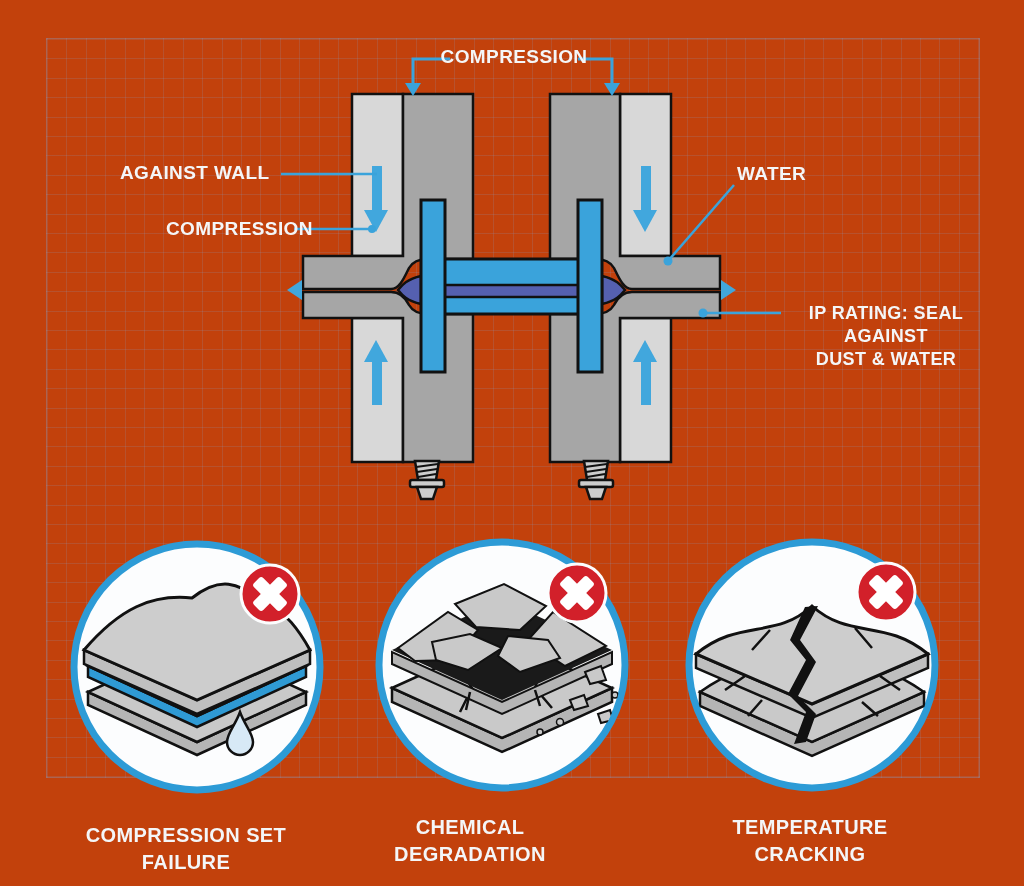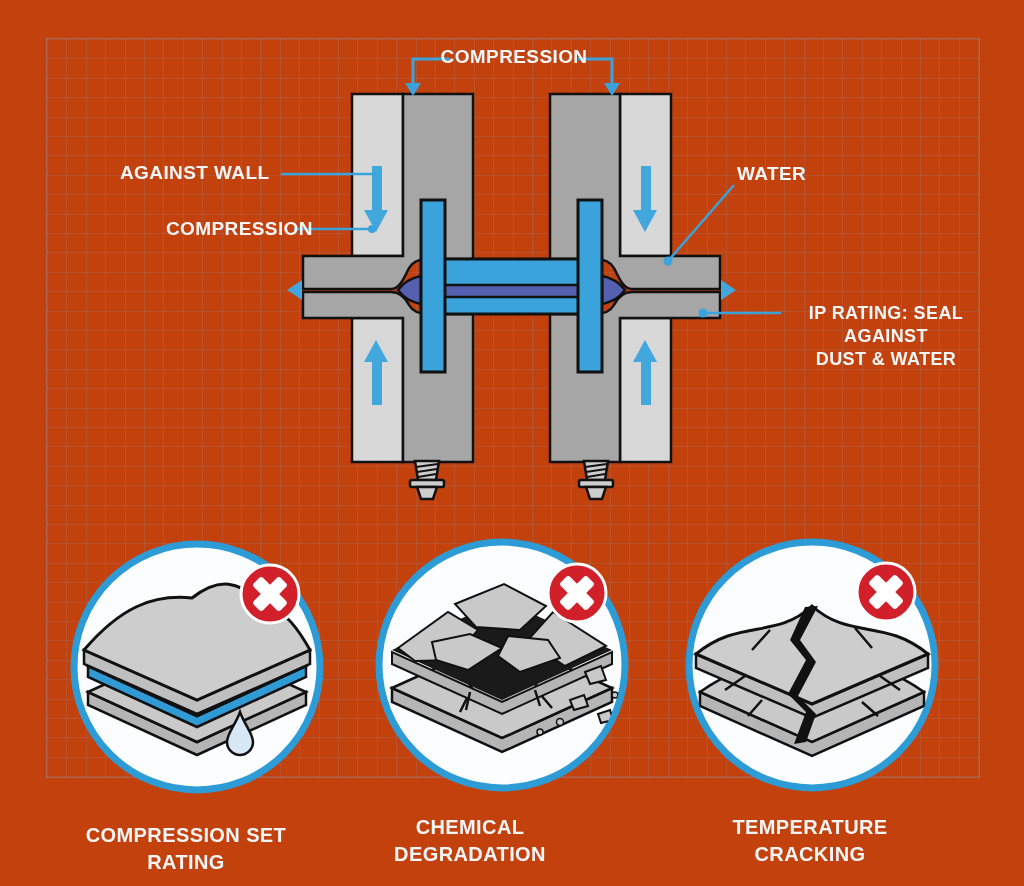--- a/index.html
+++ b/index.html
@@ -195,17 +195,17 @@
   <div class="lbl" style="left:120px;top:162px;">AGAINST WALL</div>
   <div class="lbl" style="left:166px;top:218px;">COMPRESSION</div>
   <div class="lbl" style="left:737px;top:163px;">WATER</div>
   <div class="lbl center" style="left:771px;top:302px;width:230px;line-height:23px;font-size:18px;">
     <span style="display:block;">IP RATING: SEAL AGAINST</span>
     <span style="display:block;">DUST &amp; WATER</span>
   </div>
 
   <div class="caption" style="left:61px;top:814px;width:250px;margin-top:8px;">
     <span style="display:block;">COMPRESSION SET</span>
-    <span style="display:block;">RATING</span>
+    <span style="display:block;">FAILURE</span>
   </div>
   <div class="caption" style="left:685px;top:814px;width:250px;">TEMPERATURE CRACKING</div>
   <div class="caption" style="left:345px;top:814px;width:250px;">CHEMICAL DEGRADATION</div>
 </div>
 
 </body></html>

